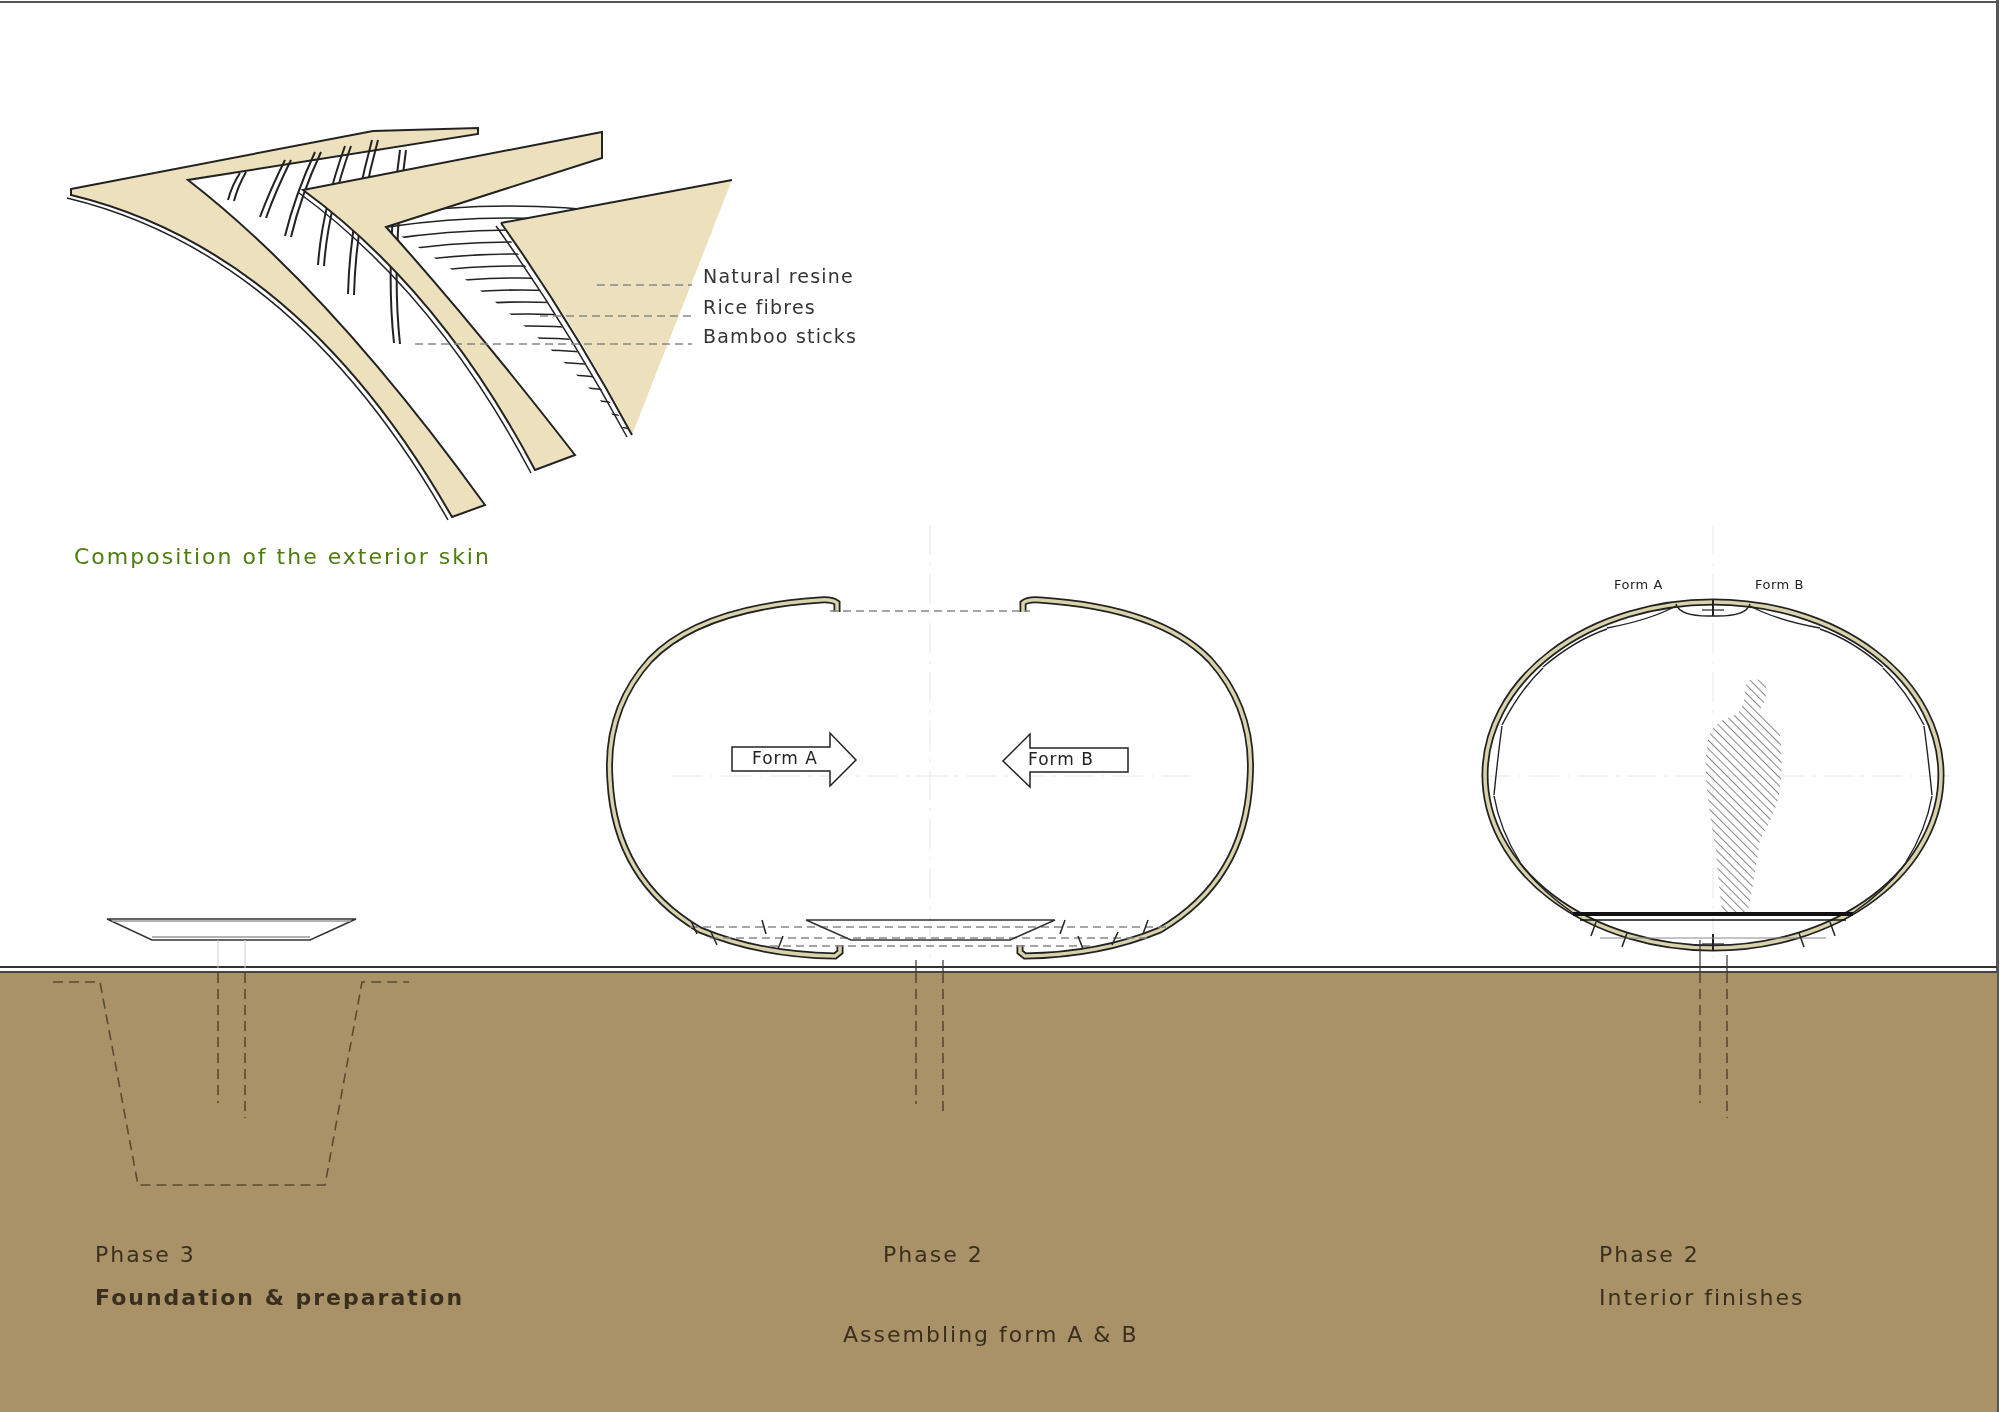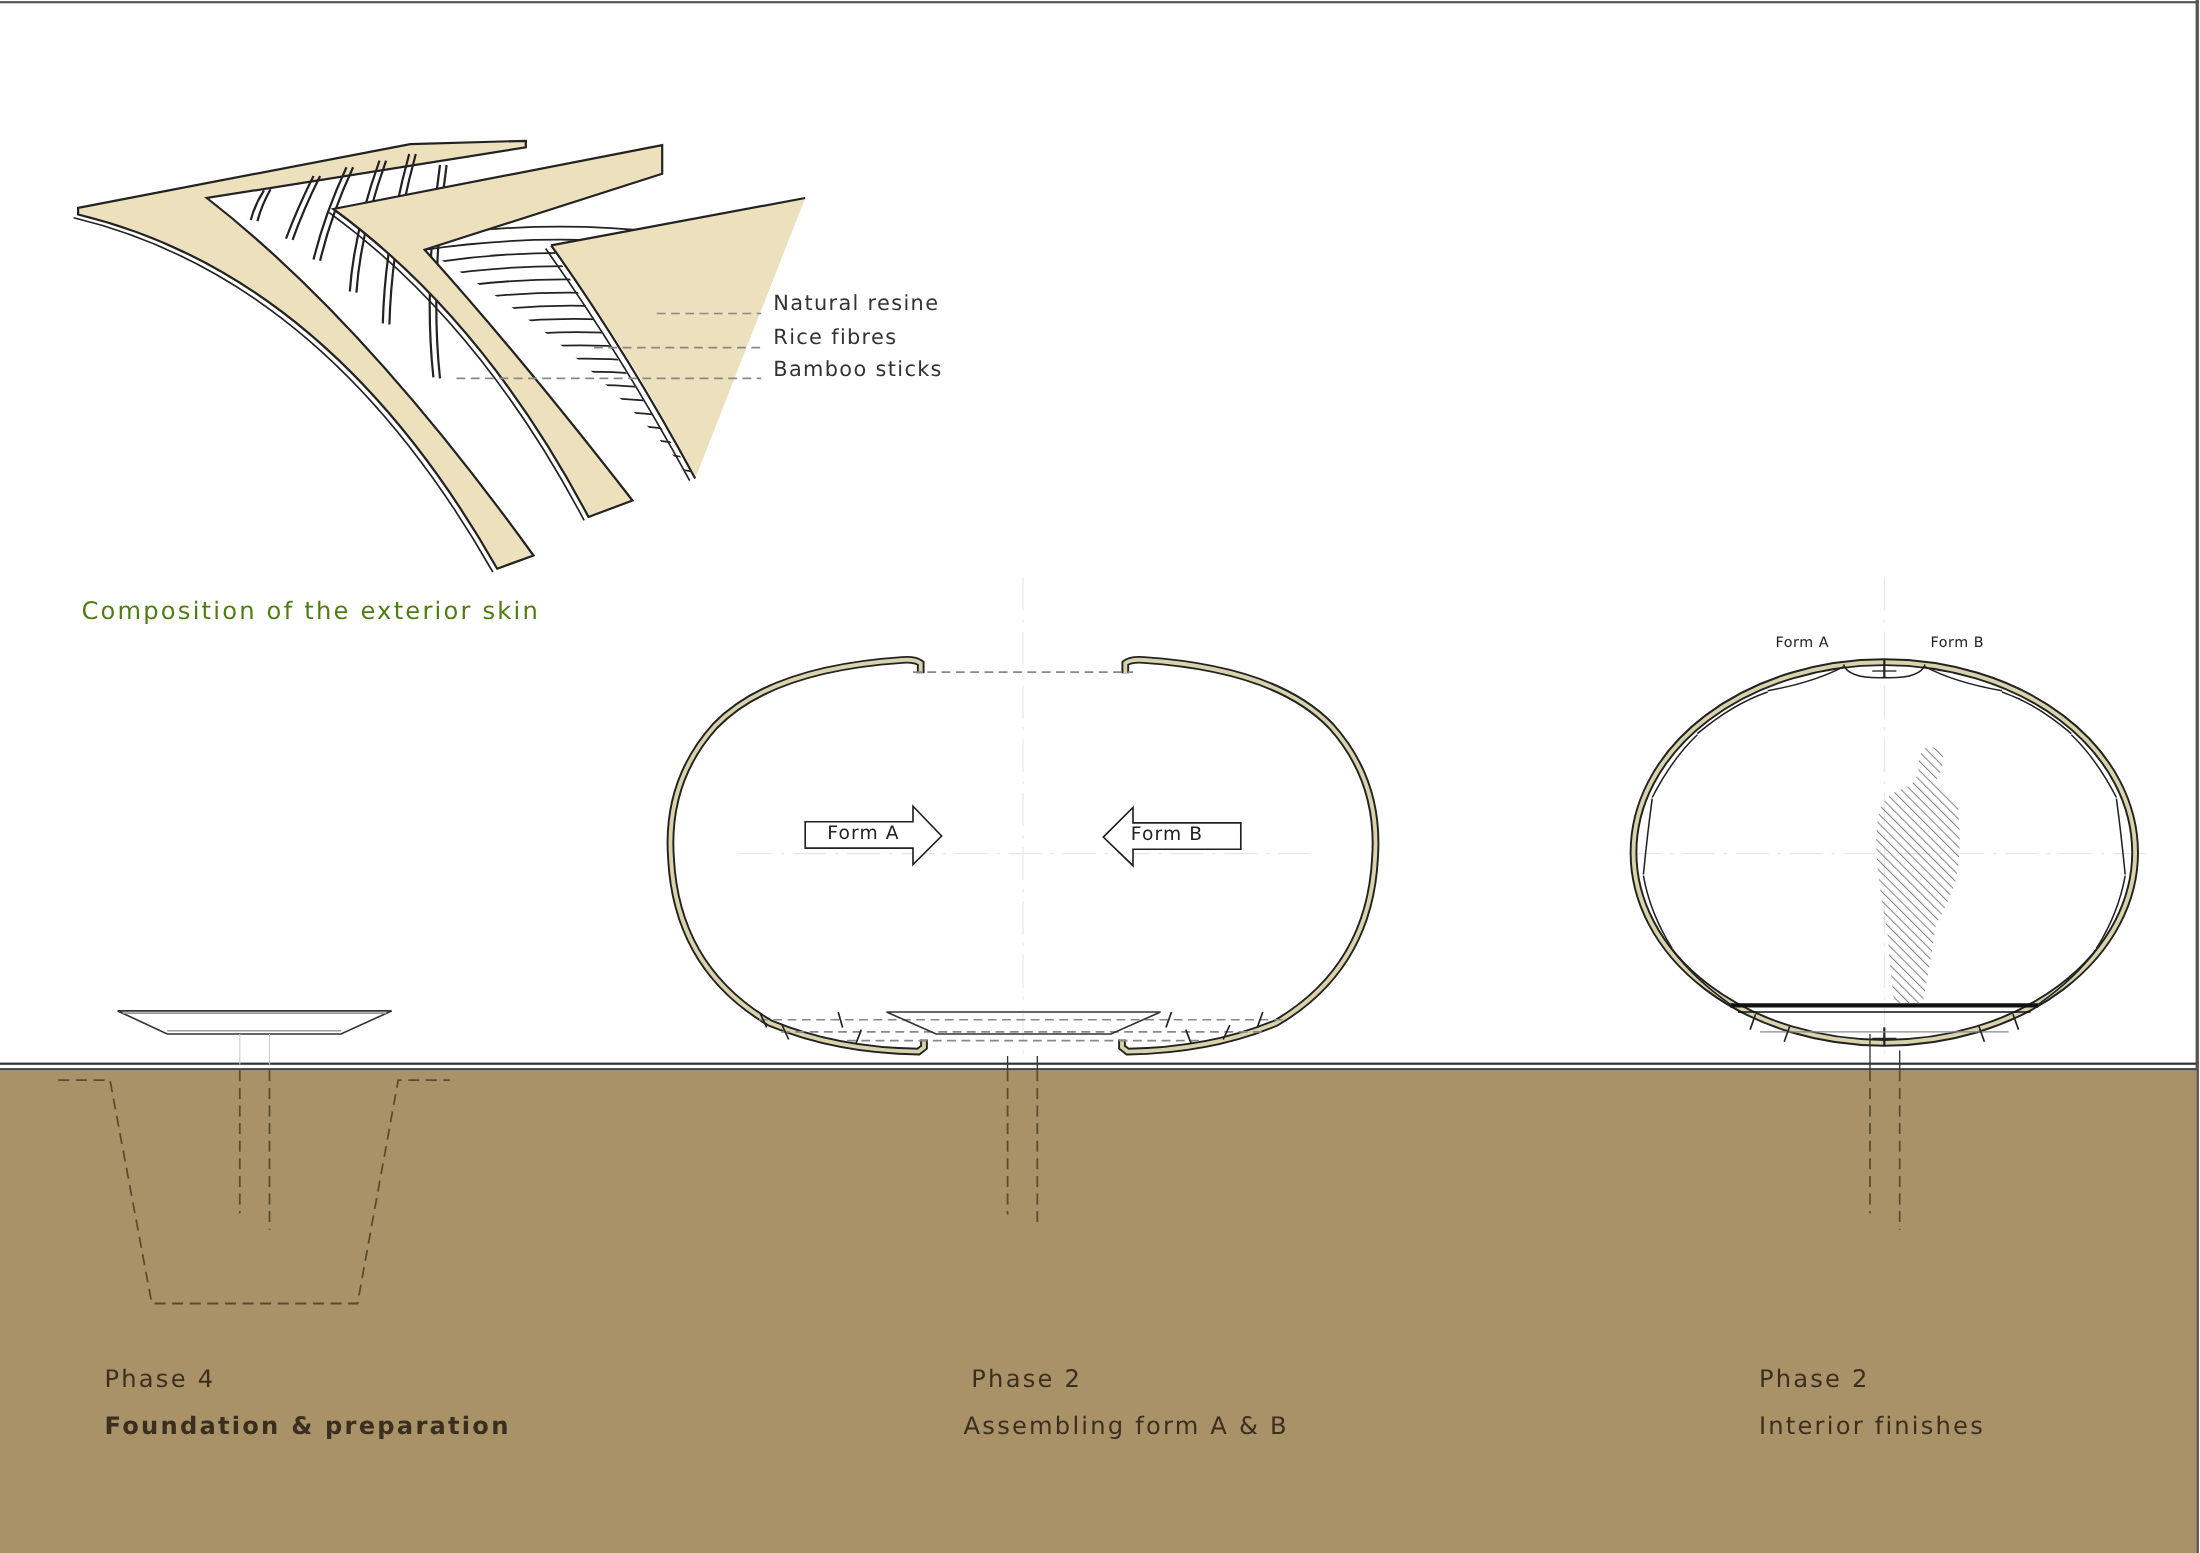--- a/index.html
+++ b/index.html
@@ -223,20 +223,20 @@
         <line x1="1727" y1="955" x2="1727" y2="972"></line>
     </g>
   </svg>
 
   <div class="lbl arrow-lbl" style="left:752px; top:748px;">Form A</div>
   <div class="lbl arrow-lbl" style="left:1028px; top:749px;">Form B</div>
 
   <div class="lbl form-small" style="left:1614px; top:577px;">Form A</div>
   <div class="lbl form-small" style="left:1755px; top:577px;">Form B</div>
 
-  <div class="lbl phase" style="left:95px; top:1242px;">Phase 4</div>
+  <div class="lbl phase" style="left:95px; top:1242px;">Phase 3</div>
   <div class="lbl phase" style="left:95px; top:1285px;font-weight:bold;">Foundation &amp; preparation</div>
   <div class="lbl phase" style="left:843px; top:1242px;margin-left:40px;">Phase 2</div>
-  <div class="lbl phase" style="left:843px; top:1285px;margin-left:33px;">Assembling form A &amp; B</div>
+  <div class="lbl phase" style="left:843px; top:1322px;">Assembling form A &amp; B</div>
   <div class="lbl phase" style="left:1599px; top:1242px;">Phase 2</div>
   <div class="lbl phase" style="left:1599px; top:1285px;">Interior finishes</div>
 
 </div>
 
 </body></html>

